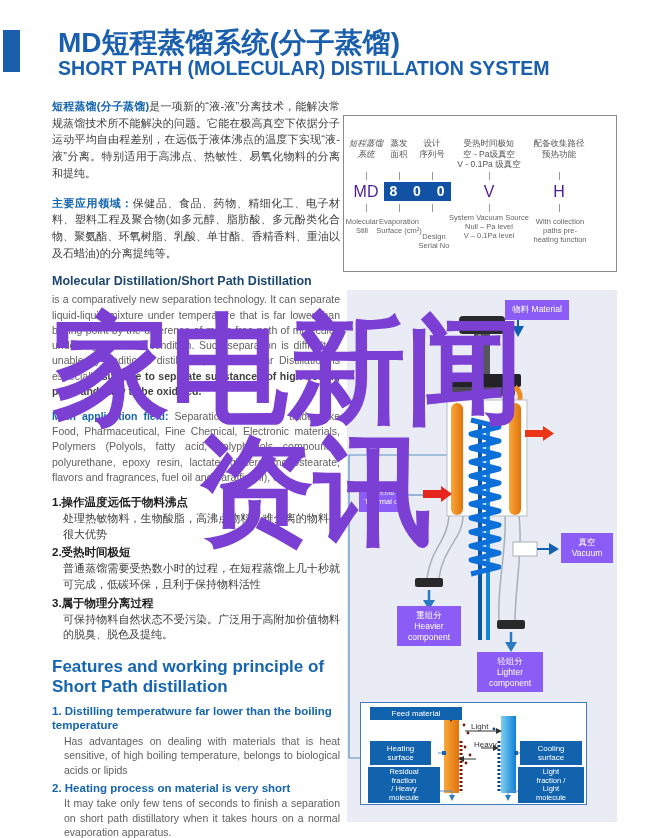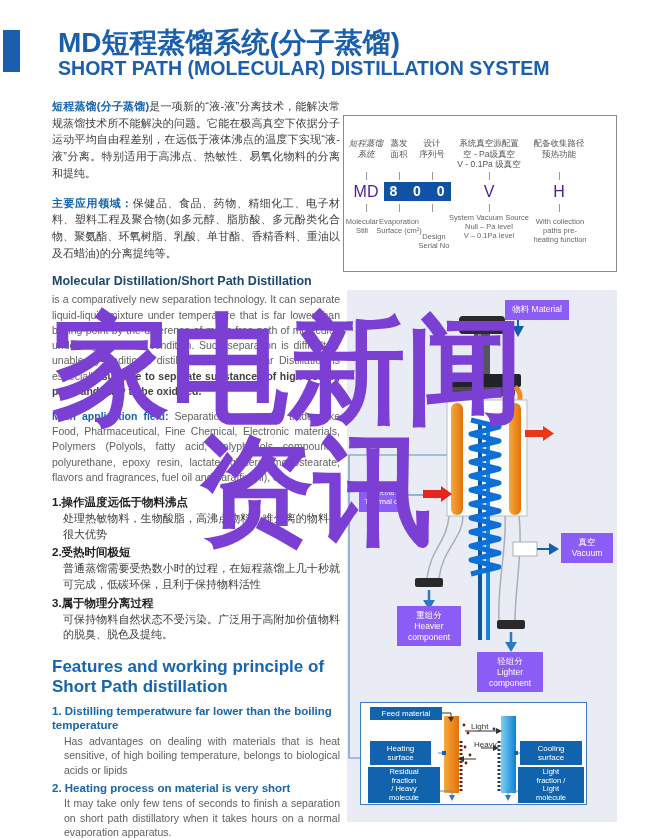--- a/index.html
+++ b/index.html
@@ -42,21 +42,21 @@
           display:flex;align-items:center;justify-content:center;}
   #lbl-material{left:158px;top:10px;width:64px;height:20px;font-size:8.5px;}
   #lbl-vacuum{left:214px;top:243px;width:52px;height:30px;font-size:8.5px;line-height:11px;}
   #lbl-thermal{left:12px;top:192px;width:48px;height:30px;font-size:7.5px;line-height:10px;}
   #lbl-heavier{left:50px;top:316px;width:64px;height:40px;font-size:8.5px;line-height:11px;}
   #lbl-lighter{left:130px;top:362px;width:66px;height:40px;font-size:8.5px;line-height:11px;}
 
   
   #inset{position:absolute;left:13px;top:412px;width:227px;height:103px;background:#fff;border:1.5px solid #3f7cc0;box-sizing:border-box;z-index:4;}
   .ilabel{position:absolute;background:#1263ae;color:#fff;text-align:center;display:flex;align-items:center;justify-content:center;}
-  #ilbl-feed{left:9px;top:4px;width:72px;height:13px;font-size:8px;}
+  #ilbl-feed{left:9px;top:4px;width:92px;height:13px;font-size:8px;}
   #ilbl-heating{left:9px;top:38px;width:61px;height:24px;font-size:8px;line-height:9.5px;}
   #ilbl-cooling{left:159px;top:38px;width:62px;height:24px;font-size:8px;line-height:9.5px;}
   #ilbl-residual{left:7px;top:64px;width:72px;height:36px;font-size:7.5px;line-height:8.5px;}
   #ilbl-lightfrac{left:157px;top:64px;width:66px;height:36px;font-size:7.5px;line-height:8.5px;}
   .itext{position:absolute;font-size:8px;color:#333;}
   #itxt-light{left:110px;top:19px;}
   #itxt-heavy{left:113px;top:37px;}
 
   
   .watermark{position:absolute;color:#7c3fd3;font-weight:700;font-size:118px;line-height:1;z-index:50;pointer-events:none;}
@@ -99,21 +99,21 @@
 
   </div>
 
   <div id="model-table">
     <div class="mt-cnh pre" style="left:22px;top:22px;font-style:italic;">短程蒸馏
 系统</div>
     <div class="mt-cnh pre" style="left:55px;top:22px;">蒸发
 面积</div>
     <div class="mt-cnh pre" style="left:88px;top:22px;">设计
 序列号</div>
-    <div class="mt-cnh pre" style="left:145px;top:22px;">系统真空源配置
+    <div class="mt-cnh pre" style="left:145px;top:22px;">受热时间极短
 空 - Pa级真空
 V - 0.1Pa 级真空</div>
     <div class="mt-cnh pre" style="left:215px;top:22px;">配备收集路径
 预热功能</div>
 
     <div class="mt-tick" style="left:22px;top:56px;"></div>
     <div class="mt-tick" style="left:55px;top:56px;"></div>
     <div class="mt-tick" style="left:88px;top:56px;"></div>
     <div class="mt-tick" style="left:145px;top:56px;"></div>
     <div class="mt-tick" style="left:215px;top:56px;"></div>

